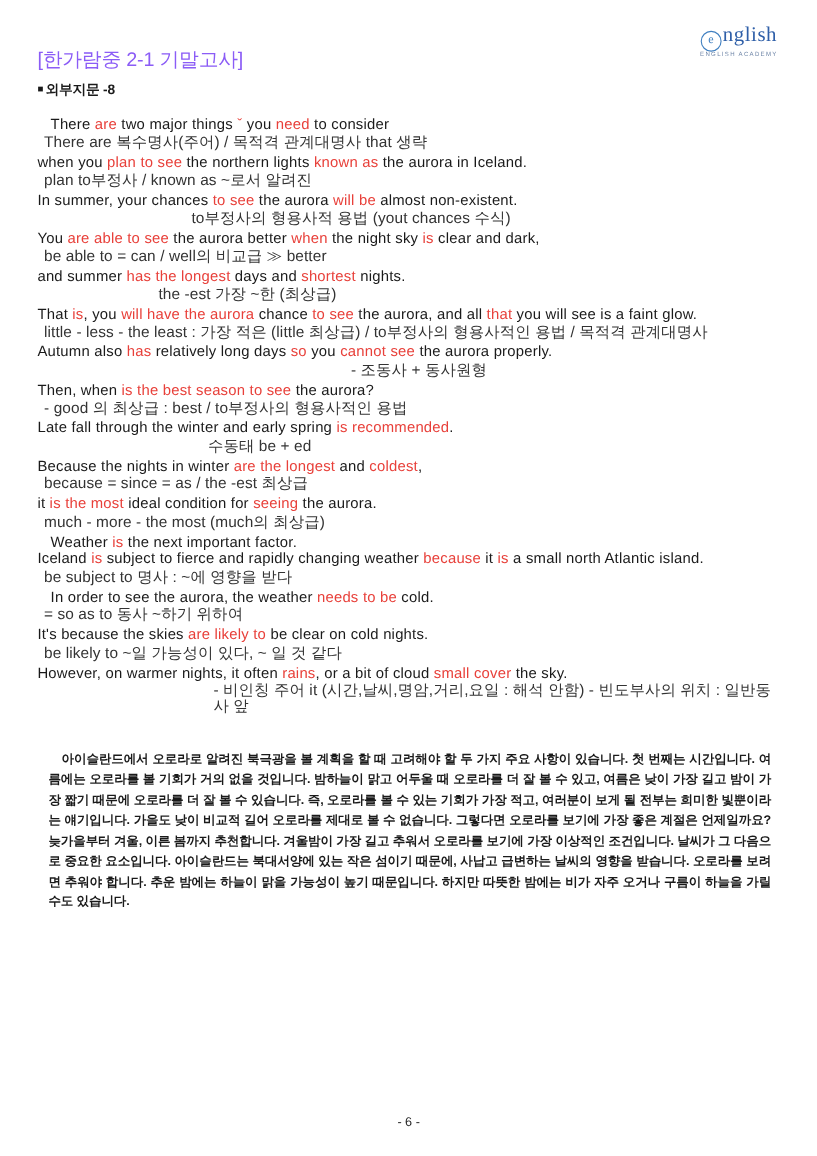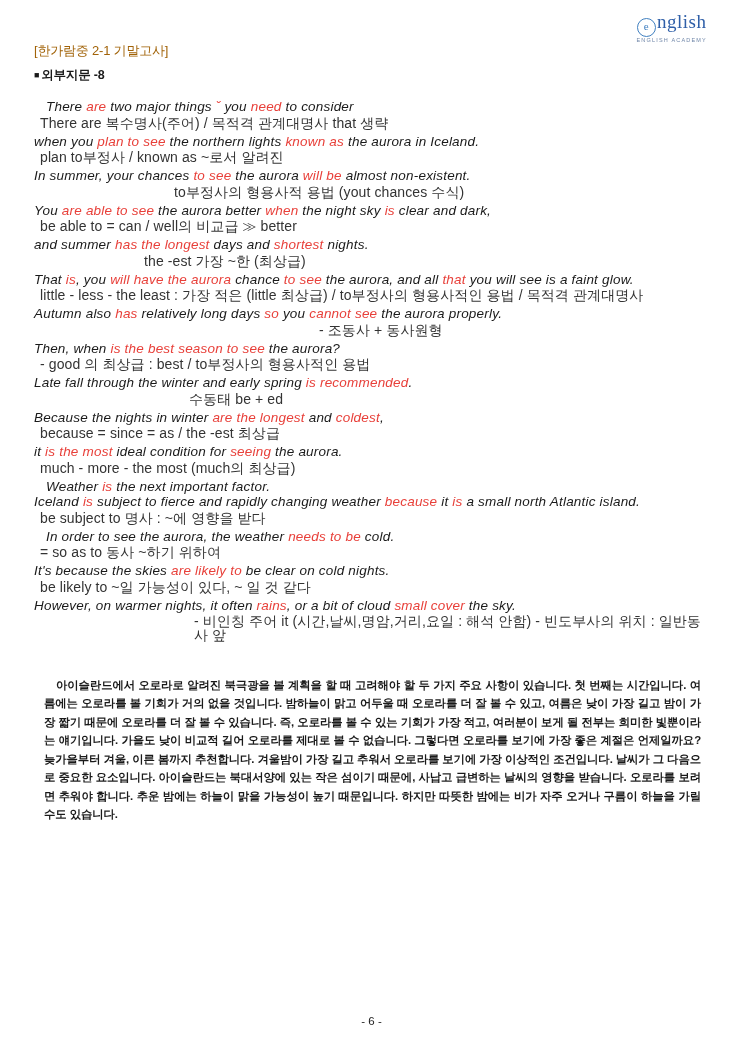--- a/index.html
+++ b/index.html
@@ -19,21 +19,21 @@
     position: relative;
     width: 743px;
     height: 1051px;
     box-sizing: border-box;
     padding: 30px 34px 0 34px;
   }
 
   
   .logo {
     position: absolute;
-    top: 12px;
+    top: 22px;
     right: 36px;
     text-align: center;
     line-height: 1;
   }
   .logo .mark {
     font-family: "Liberation Serif", serif;
     font-size: 19px;
     letter-spacing: 0.5px;
     color: #2f5fa8;
   }
@@ -55,22 +55,22 @@
     color: #6f86a8;
     letter-spacing: 1.2px;
     margin-top: 1px;
   }
 
   
   .doc-head {
     margin-top: 12px;
   }
   .doc-title {
-    font-size: 13px;
-    color: #a16207;
+    font-size: 18px;
+    color: #8b5cf6;
     letter-spacing: -0.2px;
   }
   .doc-sub {
     margin-top: 7px;
     font-size: 12.5px;
     color: #1a1a1a;
     font-weight: bold;
     letter-spacing: -0.2px;
   }
   .doc-sub .sq {
@@ -83,21 +83,20 @@
   .content {
     margin-top: 16px;
   }
   .line {
     font-size: 13.5px;
     line-height: 1.0;
     margin: 0 0 2px 0;
     white-space: pre-wrap;
     letter-spacing: 0.2px;
     color: #1a1a1a;
-    font-style: italic;
   }
   .line.indent { padding-left: 12px; }
   .note {
     font-size: 14px;
     line-height: 1.0;
     margin: 2px 0 5px 0;
     color: #333333;
     white-space: pre-wrap;
     letter-spacing: 0.1px;
   }

